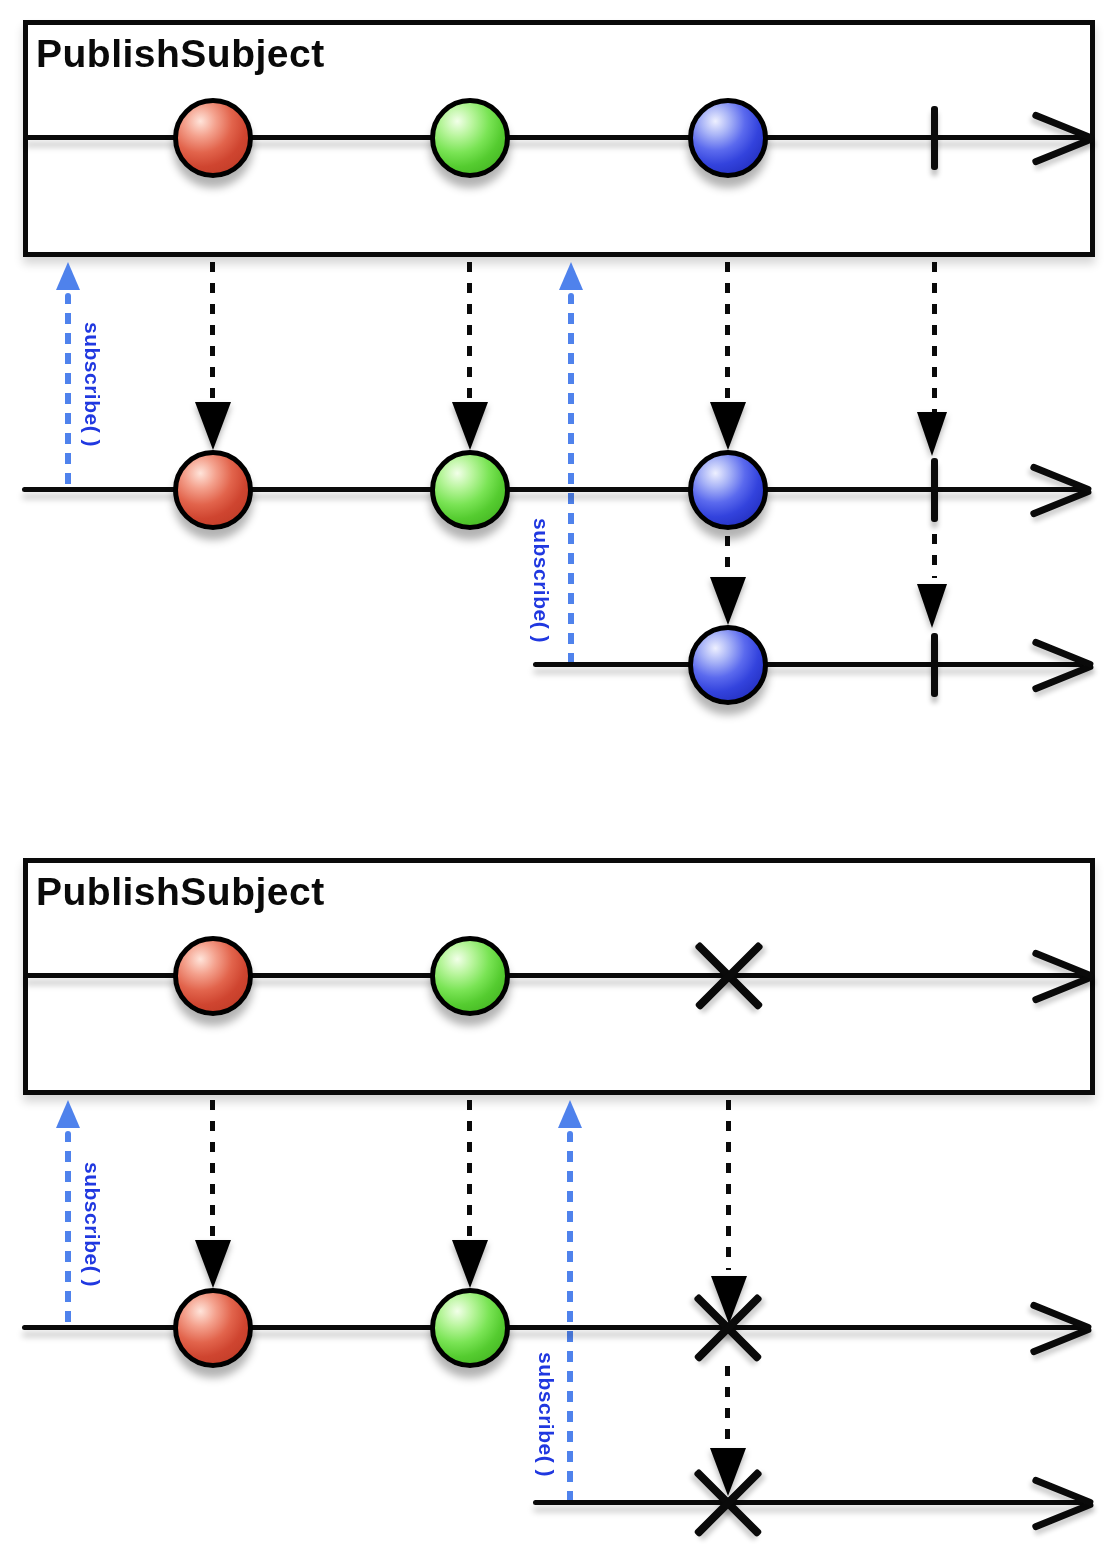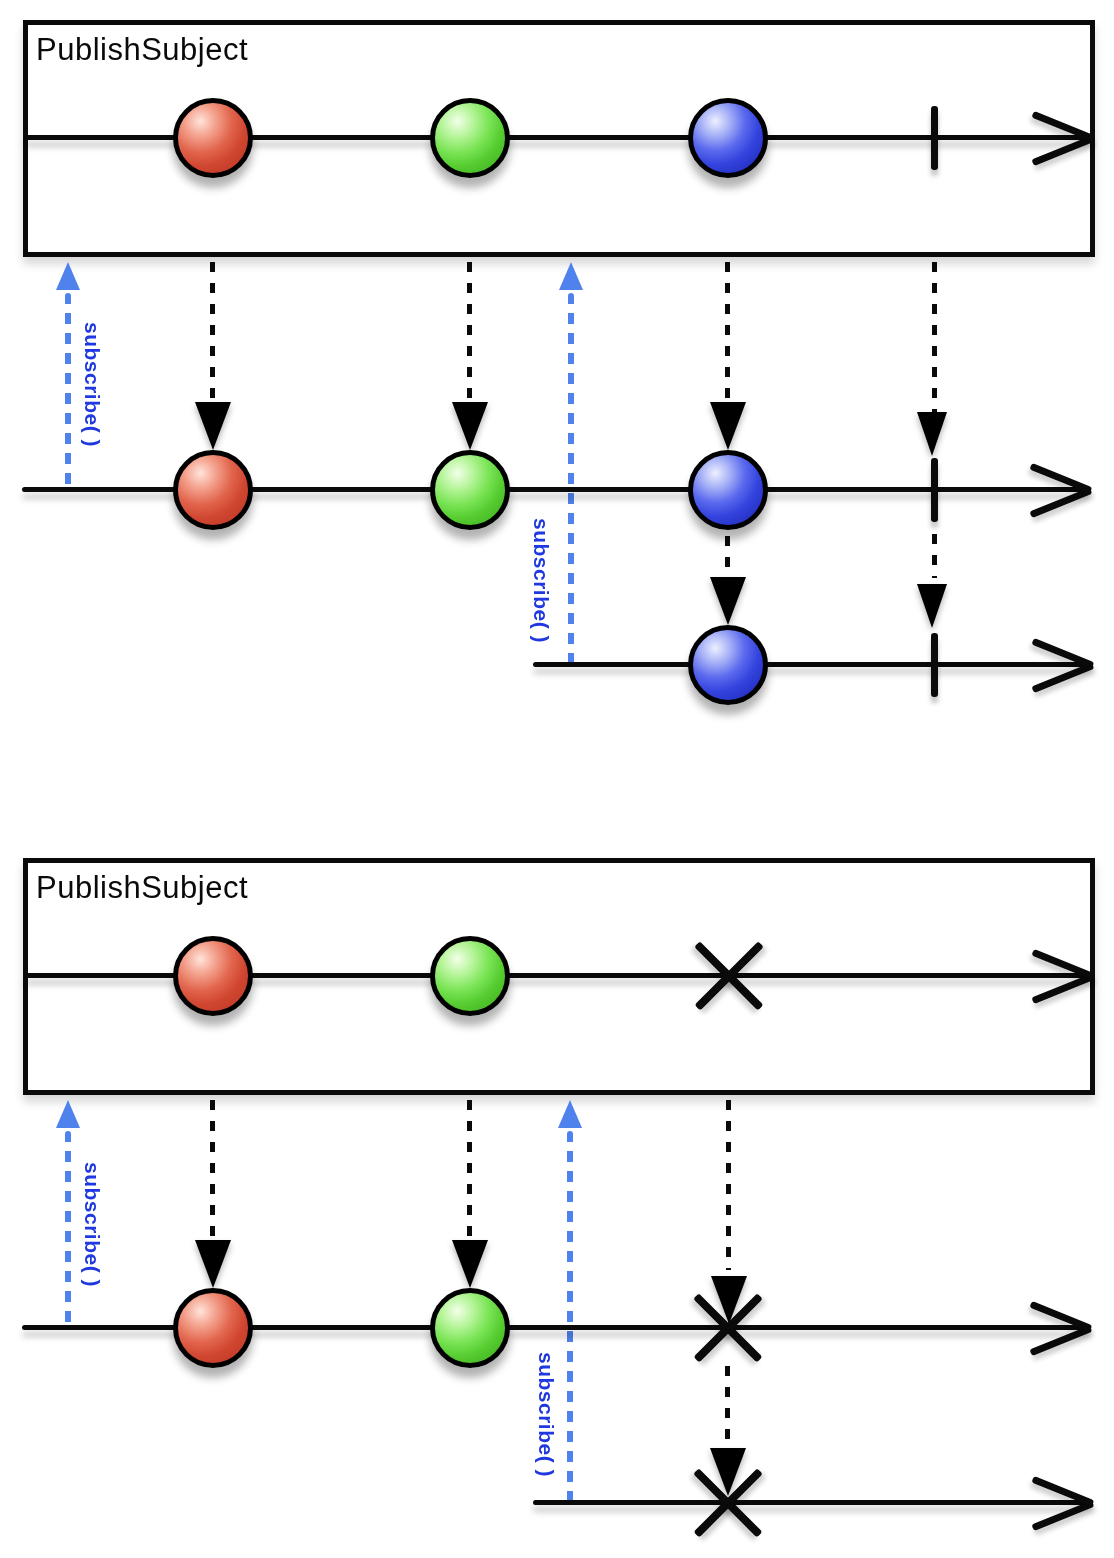--- a/index.html
+++ b/index.html
@@ -2,21 +2,21 @@
 <html><head>
 <meta charset="utf-8">
 <style>
   html,body{margin:0;padding:0;background:#ffffff;}
   #canvas{position:relative;width:1114px;height:1558px;background:#ffffff;overflow:hidden;
           font-family:"Liberation Sans",sans-serif;}
   :root{--blue:#4f82ec;--bluetext:#2038e0;--ink:#0a0a0a;}
   .panel{position:absolute;inset:0;}
   .box{position:absolute;border:5px solid var(--ink);background:#ffffff;
        box-shadow:0 7px 9px rgba(0,0,0,0.16);}
-  .ptitle{position:absolute;font-weight:normal;font-size:31px;color:var(--ink);letter-spacing:.5px;}
+  .ptitle{position:absolute;font-weight:bold;font-size:39px;color:var(--ink);letter-spacing:.5px;}
   .hline{position:absolute;height:5px;background:var(--ink);border-radius:3px;
          box-shadow:0 7px 6px rgba(0,0,0,0.22);}
   .chev{position:absolute;width:66px;height:0;}
   .chev::before,.chev::after{content:"";position:absolute;right:0;top:-3.5px;width:65px;height:7px;
          background:var(--ink);border-radius:3px;transform-origin:100% 50%;
          box-shadow:0 5px 5px rgba(0,0,0,0.2);}
   .chev::before{transform:rotate(-22deg);}
   .chev::after{transform:rotate(22deg);}
   .marble{position:absolute;width:70px;height:70px;border:5px solid #000;border-radius:50%;
           box-shadow:0 10px 9px rgba(0,0,0,0.30);}

